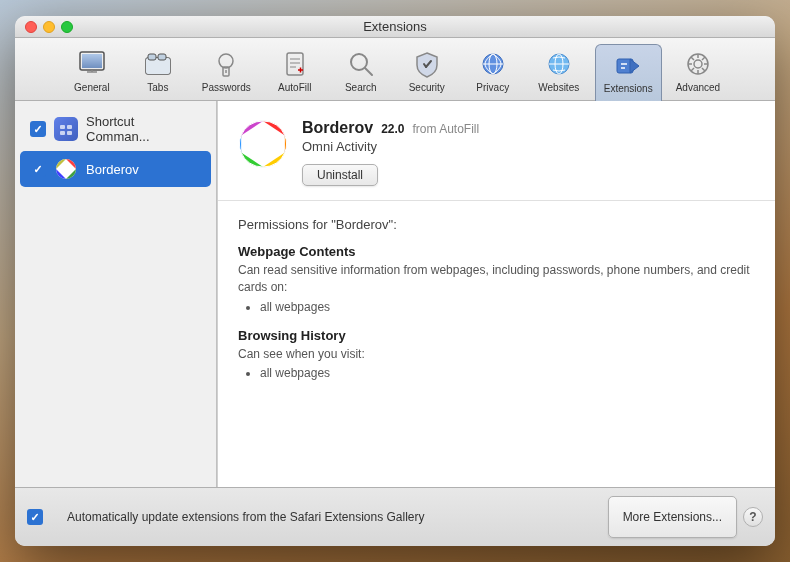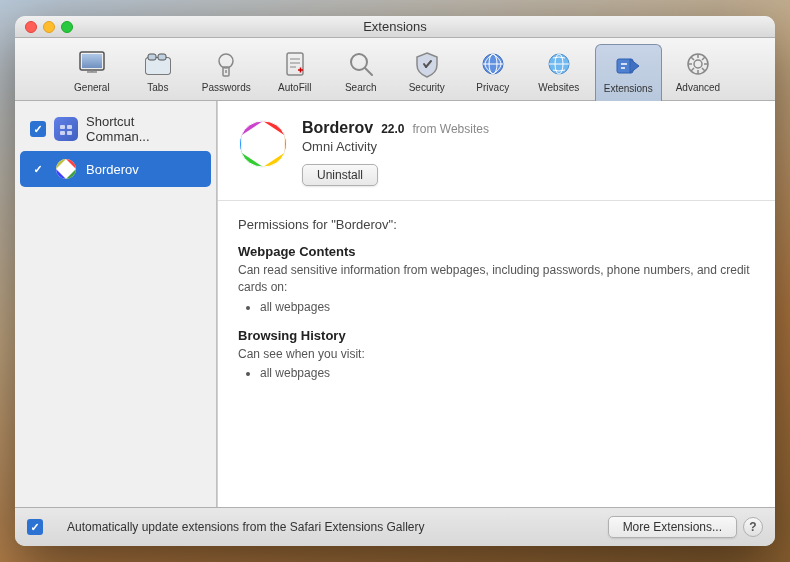--- a/index.html
+++ b/index.html
@@ -318,21 +318,21 @@
     .bottom-right {
       display: flex;
       align-items: center;
       gap: 6px;
     }
 
     .more-btn {
       background: linear-gradient(to bottom, #f8f8f8, #e8e8e8);
       border: 1px solid #b0b0b0;
       border-radius: 5px;
-      padding: 3px 14px;
+      padding: 13px 14px;
       font-size: 12px;
       cursor: pointer;
       color: #333;
       box-shadow: 0 1px 2px rgba(0,0,0,0.1);
     }
 
     .help-btn {
       width: 20px;
       height: 20px;
       border-radius: 50%;
@@ -558,21 +558,21 @@
             <path d="M25 48 A23 23 0 0 1 3.1 33.5" fill="#33cc33" stroke="white" stroke-width="1"></path>
             <path d="M3.1 33.5 A23 23 0 0 1 3.1 16.5" fill="#3399ff" stroke="white" stroke-width="1"></path>
             <path d="M3.1 16.5 A23 23 0 0 1 25 2" fill="#cc44cc" stroke="white" stroke-width="1"></path>
             <circle cx="25" cy="25" r="10" fill="white"></circle>
           </svg>
         </div>
         <div class="extension-info">
           <div class="extension-title-row">
             <span class="extension-name">Borderov</span>
             <span class="extension-version">22.0</span>
-            <span class="extension-from">from Websites</span>
+            <span class="extension-from">from AutoFill</span>
           </div>
           <div class="extension-subtitle">Omni Activity</div>
           <button class="uninstall-btn">Uninstall</button>
         </div>
       </div>
 
       <div class="permissions-section">
         <div class="permissions-title">Permissions for "Borderov":</div>
 
         <div class="permission-group">

